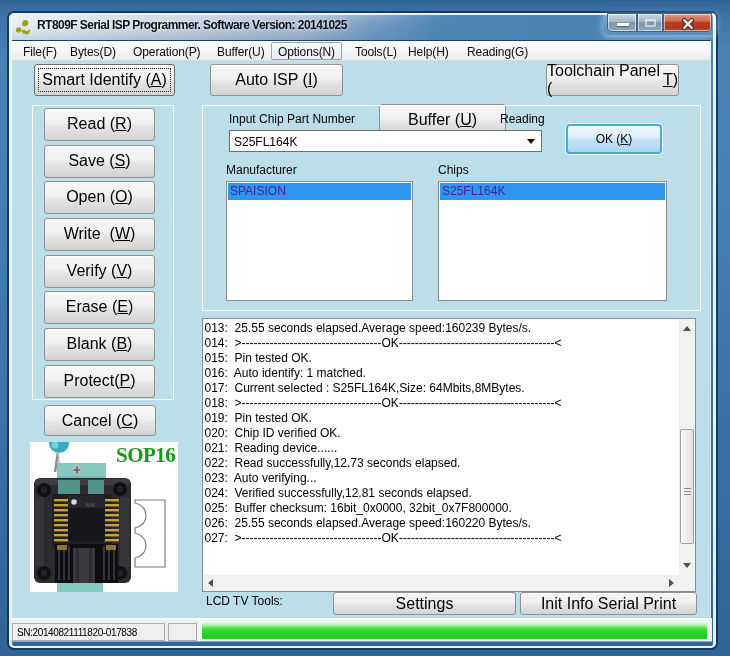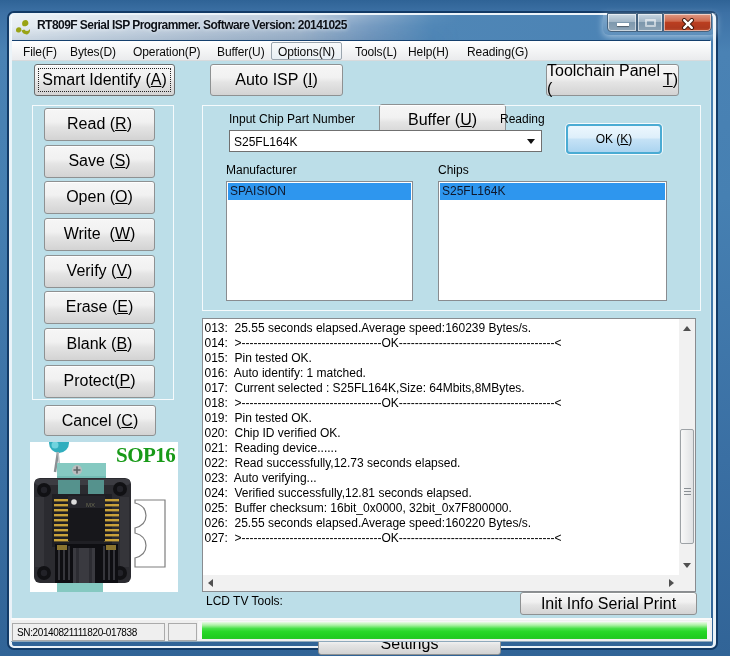--- a/index.html
+++ b/index.html
@@ -56,31 +56,31 @@
 #combo .arr { position:absolute; right:6px; top:8px; width:0; height:0; border-left:4px solid transparent; border-right:4px solid transparent; border-top:5px solid #111; }
 
 #b-ok { left:566px; top:124px; width:96px; height:30px; border:2px solid #4AABD3; border-radius:4px;
   display:flex; align-items:center; justify-content:center; font-size:12px;
   background:linear-gradient(to bottom,#ECF7FE 0%,#DEEFFA 44%,#C5E2F6 52%,#ABD4F0 100%);
   box-shadow:0 0 0 1px #F4FAFD; }
 
 .list { position:absolute; background:#fff; border:1px solid #898C90; }
 #list-man { left:226px; top:181px; width:187px; height:120px; }
 #list-chip { left:438px; top:181px; width:229px; height:120px; }
-.sel { position:absolute; left:1px; top:1px; right:1px; height:17px; background:#2E96EE; color:#0f172a; font-size:12px; padding-left:2px; line-height:17px; }
+.sel { position:absolute; left:1px; top:1px; right:1px; height:17px; background:#2E96EE; color:#4c1d95; font-size:12px; padding-left:2px; line-height:17px; }
 
 #log { left:202px; top:318px; width:494px; height:274px; background:#fff; border:1px solid #898C90; }
 #logtext { position:absolute; left:204.5px; top:320.5px; width:473px; font-size:12px; line-height:15px; white-space:pre; color:#000; }
 
 #vsb { left:679px; top:319px; width:16px; height:256px; background:#F1F1F1; }
 #vsb .thumb { position:absolute; left:1px; top:110px; width:14px; height:115px; background:linear-gradient(to right,#F8F8F8,#E0E2E4); border:1px solid #9DA2A6; border-radius:2px; }
 #hsb { left:203px; top:575px; width:476px; height:16px; background:#F1F1F1; }
 .sbarrow { position:absolute; width:0; height:0; }
 
-#b-settings { left:318px; top:592px; width:183px; height:23px;margin-top:40px; }
+#b-settings { left:333px; top:592px; width:183px; height:23px; }
 #b-init { left:520px; top:592px; width:177px; height:23px; }
 
 #statusbar { left:11px; top:618px; width:701px; height:24px; background:#EFEFEF;
   border-top:2px solid #FAFAFA; border-bottom:1px solid #8FA9BC; }
 #sn { position:absolute; left:17px; top:627px; font-size:10px; letter-spacing:-0.38px; }
 .scell { position:absolute; top:623px; height:18px; border:1px solid #ABABAB; }
 #pwrap { left:198px; top:621px; width:512px; height:18px; background:#F6F6F6; }
 #pfill { position:absolute; left:4px; top:0.5px; width:505px; height:17.5px;
   background:linear-gradient(to bottom,#E9FBE5 0%,#AFF2A7 18%,#49E149 38%,#28D828 55%,#1FCE1F 85%,#25C825 100%); }
 

